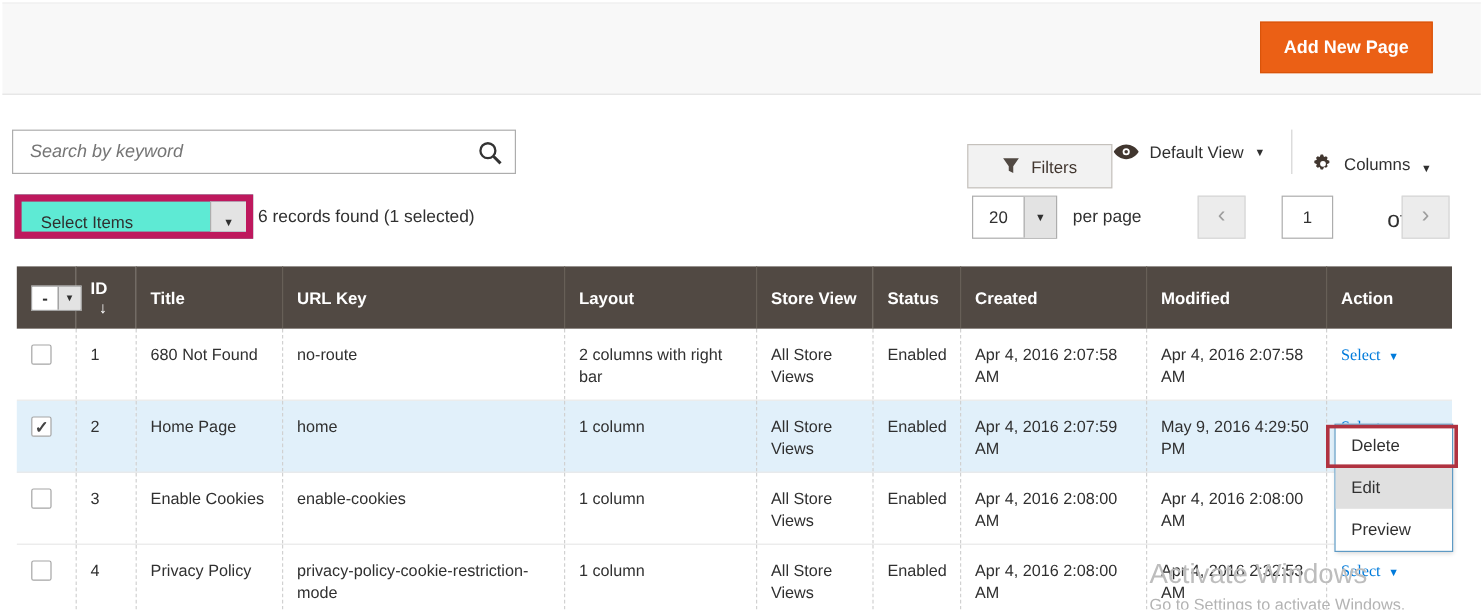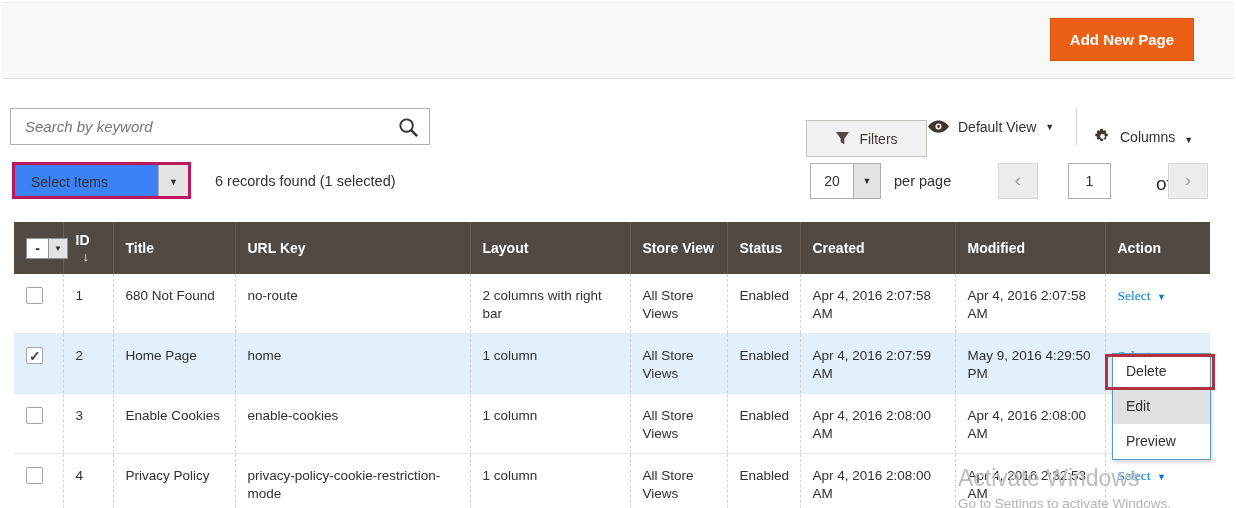--- a/index.html
+++ b/index.html
@@ -49,21 +49,21 @@
   }
   .columns-ctl {
     position:absolute; top:108px; left:1094px; height:37px;
     display:flex; align-items:flex-end; gap:9px; cursor:pointer; color:#303030;
   }
   .caret-down, .caret-up { font-size:9px; color:#303030; }
 
   
   .mass-action {
     position:absolute; top:162px; left:12px; height:37px;
-    display:flex; border:3px solid #be185d; background:#3b82f6; cursor:pointer;
+    display:flex; border:6px solid #be185d; background:#5eead4; cursor:pointer;gap:14px;
   }
   .mass-action-label { width:143px; padding:0 16px; line-height:35px; font-size:14px; }
   .mass-action-caret {
     width:30px; background:#e3e3e3; border-left:1px solid #adadad;
     text-align:center; line-height:35px; font-size:9px;
   }
   .records { position:absolute; top:173px; left:215px; font-size:14.5px; }
 
   .per-page {
     position:absolute; top:163px; left:810px; height:36px;

